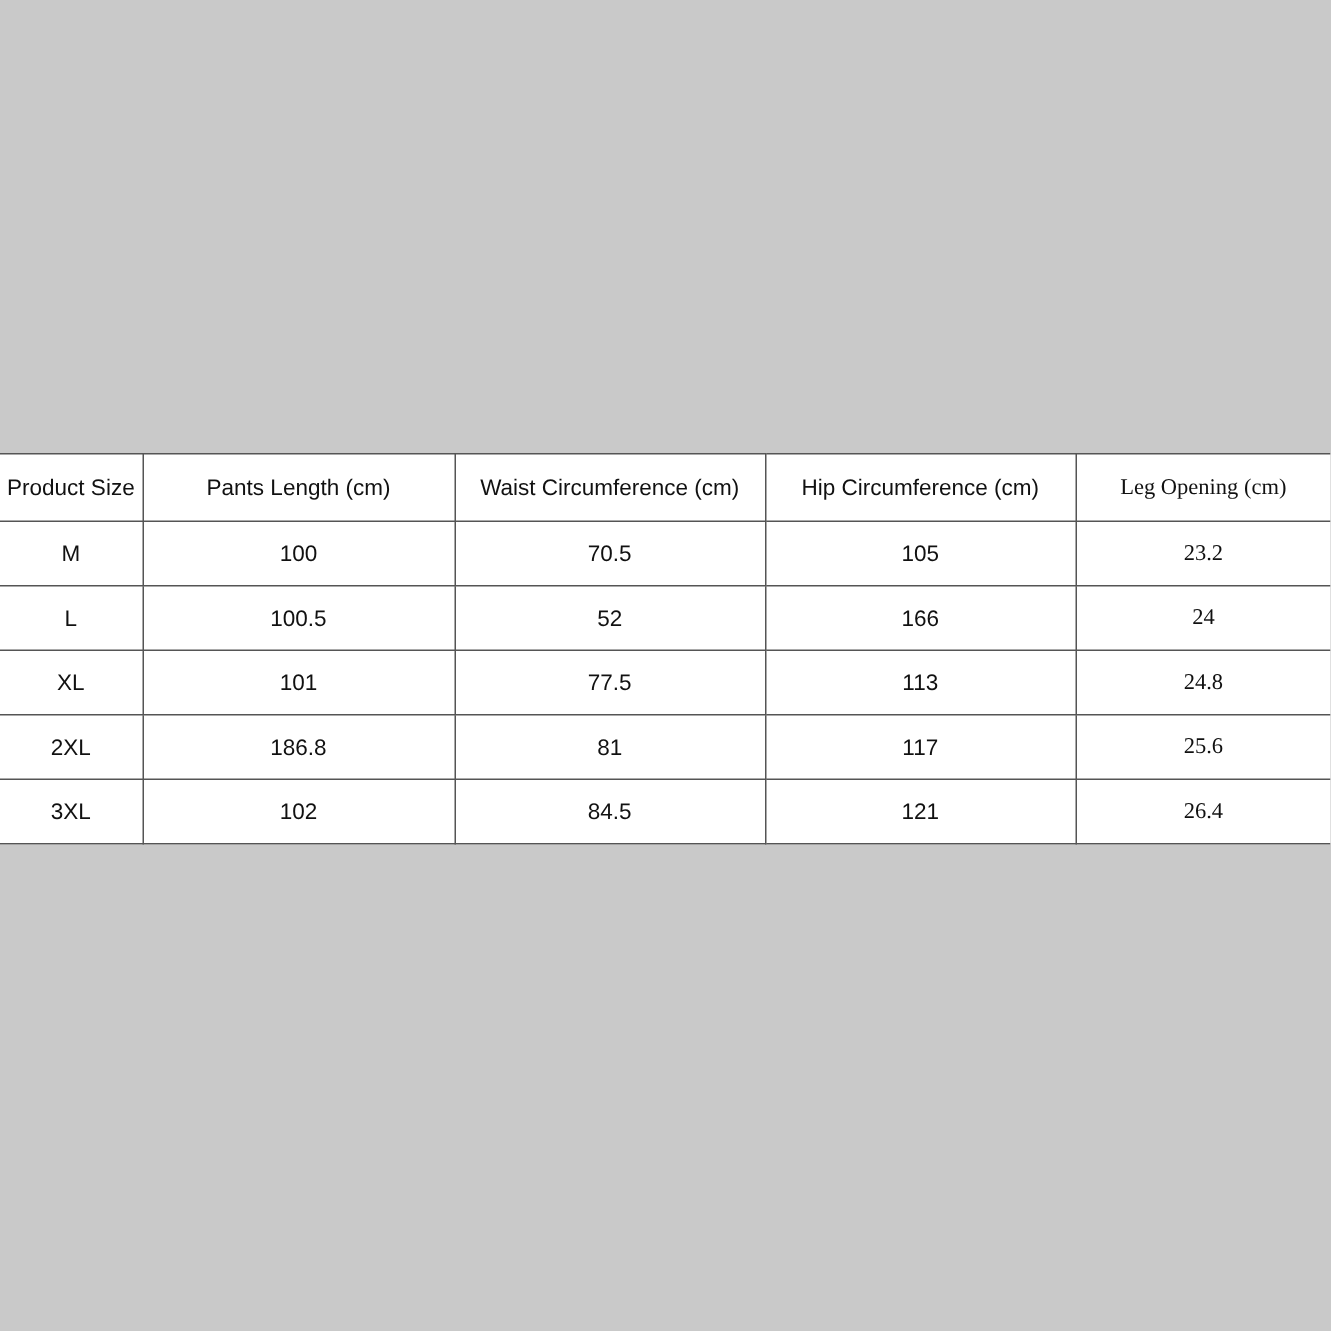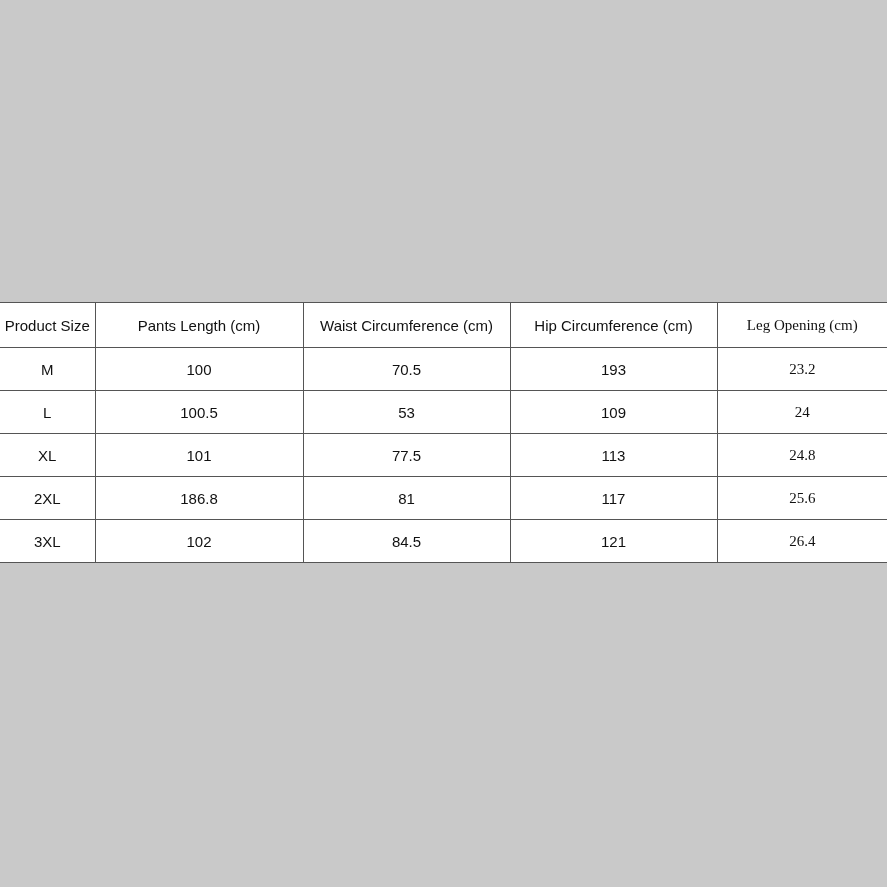--- a/index.html
+++ b/index.html
@@ -93,28 +93,28 @@
           <th>Waist Circumference (cm)</th>
           <th>Hip Circumference (cm)</th>
           <th>Leg Opening (cm)</th>
         </tr>
       </thead>
       <tbody>
         <tr>
           <td>M</td>
           <td>100</td>
           <td>70.5</td>
-          <td>193</td>
+          <td>105</td>
           <td>23.2</td>
         </tr>
         <tr>
           <td>L</td>
           <td>100.5</td>
-          <td>53</td>
-          <td>109</td>
+          <td>52</td>
+          <td>166</td>
           <td>24</td>
         </tr>
         <tr>
           <td>XL</td>
           <td>101</td>
           <td>77.5</td>
           <td>113</td>
           <td>24.8</td>
         </tr>
         <tr>

